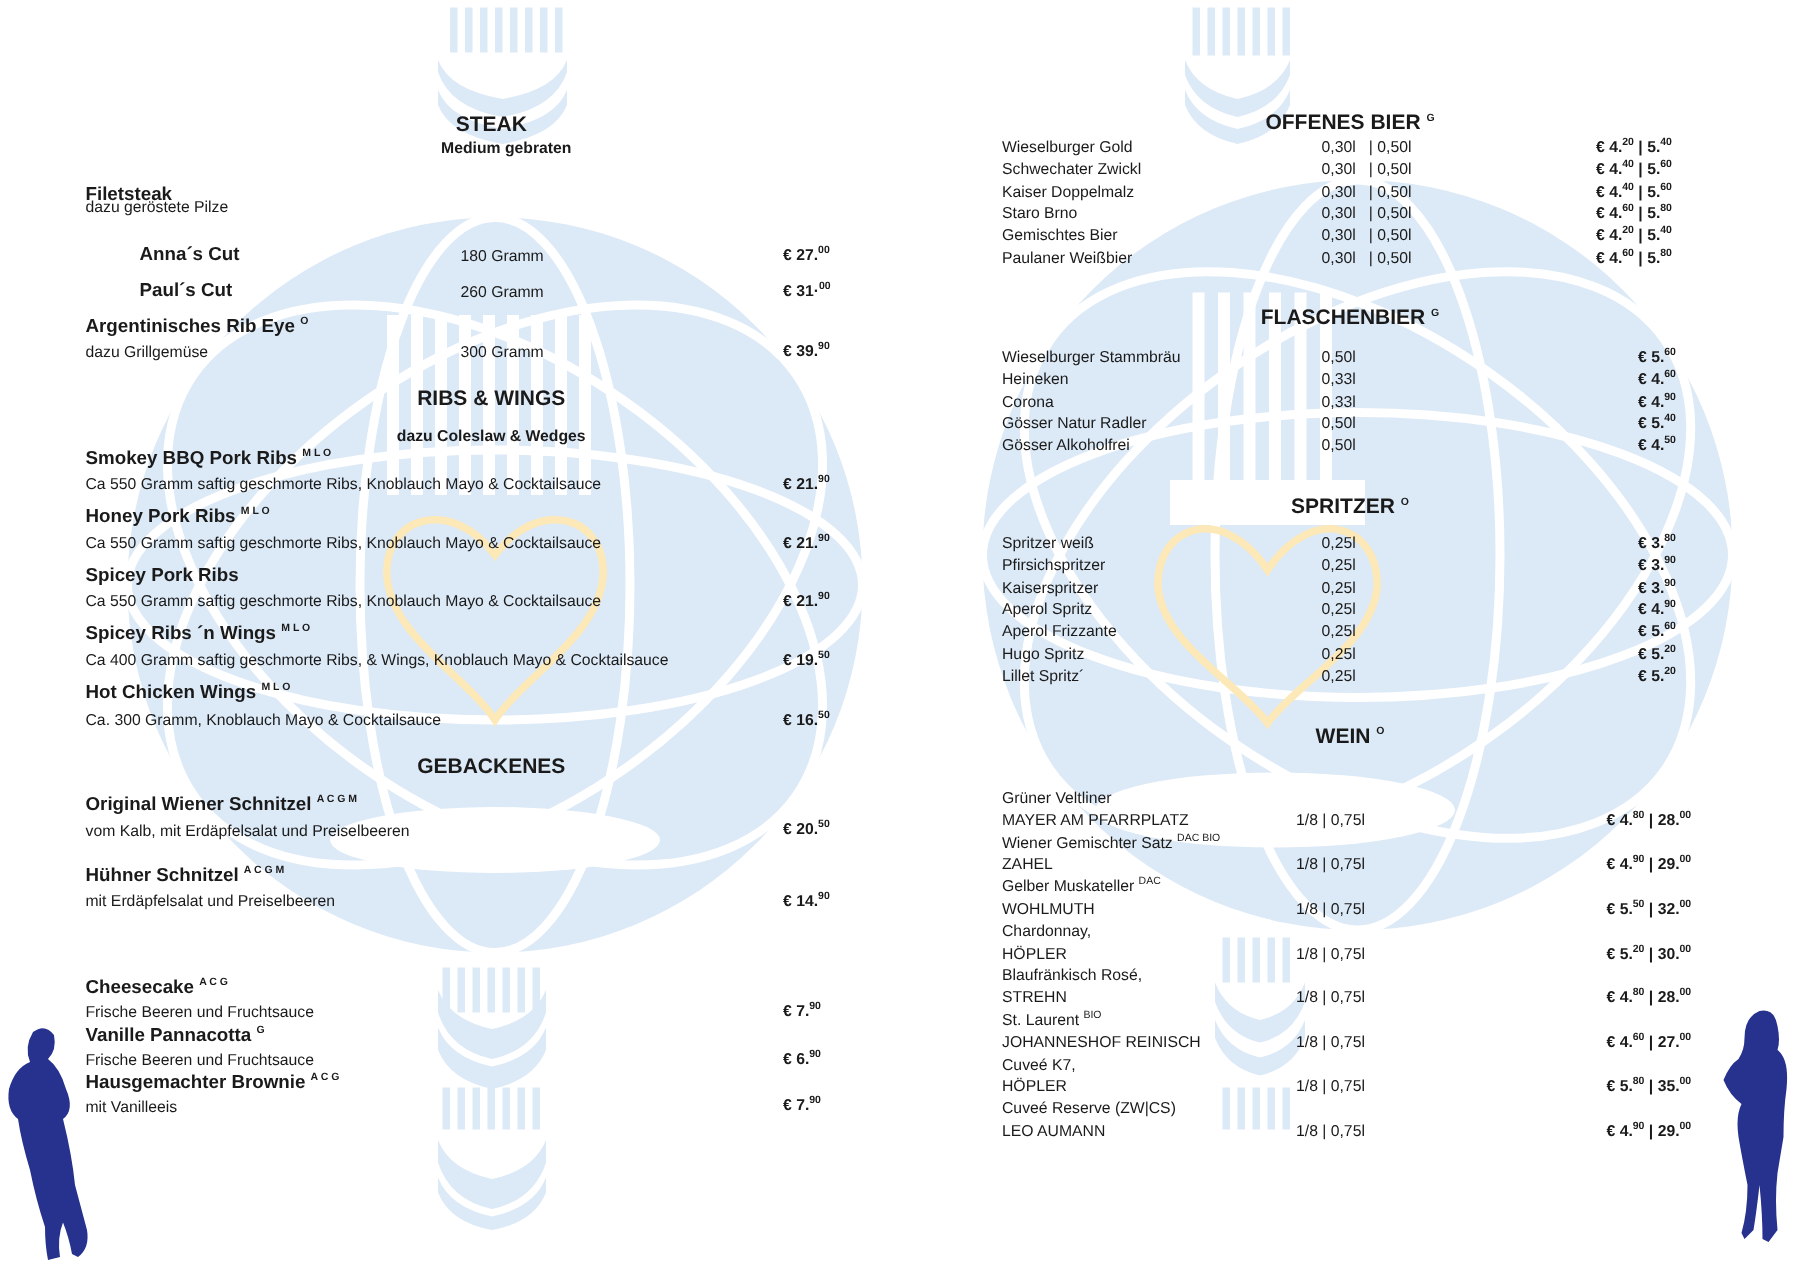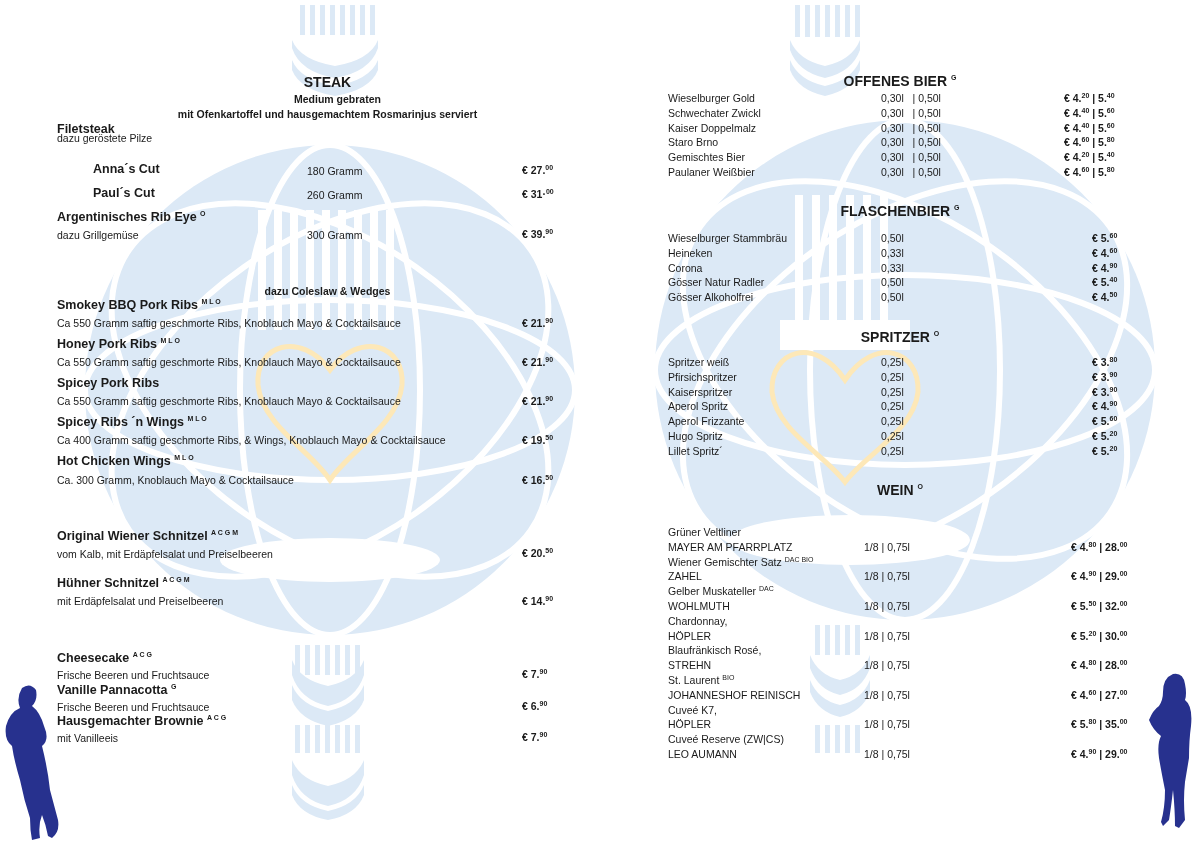--- a/index.html
+++ b/index.html
@@ -75,37 +75,37 @@
         <rect x="335" y="725" width="5" height="28"></rect>
         <rect x="345" y="725" width="5" height="28"></rect>
         <rect x="355" y="725" width="5" height="28"></rect>
       <path d="M292 760 Q300 780 328 786 Q356 780 364 760 L364 775 Q356 800 328 806 Q300 800 292 775Z"></path>
       <path d="M292 785 Q300 805 328 811 Q356 805 364 785 L364 795 Q356 815 328 820 Q300 815 292 795Z"></path>
     </g>
   </svg>
 
   <div class="abs h" style="left:0;width:655px;top:74px;">STEAK</div>
   <div class="abs sub" style="left:0;width:655px;top:93px;padding-left:20px;">Medium gebraten</div>
-  <div class="abs sub" style="left:0;width:655px;top:108px;">mit Ofenkartoffel und hausgemachtem Rosmarinjus serviert</div>
   <div class="abs name" style="left:57px;top:122px;">Filetsteak</div>
   <div class="abs desc" style="left:57px;top:132px;">dazu geröstete Pilze</div>
 
   <div class="abs name" style="left:93px;top:162px;">Anna´s Cut</div>
   <div class="abs desc" style="left:307px;top:165px;">180 Gramm</div>
   <div class="abs price" style="left:522px;top:164px;"><span>€ 27.</span><sup>00</sup></div>
 
   <div class="abs name" style="left:93px;top:186px;">Paul´s Cut</div>
   <div class="abs desc" style="left:307px;top:189px;">260 Gramm</div>
   <div class="abs price" style="left:522px;top:188px;"><span>€ 31·</span><sup>00</sup></div>
 
   <div class="abs name" style="left:57px;top:210px;"><span>Argentinisches Rib Eye</span> <sup>O</sup></div>
   <div class="abs desc" style="left:57px;top:229px;">dazu Grillgemüse</div>
   <div class="abs desc" style="left:307px;top:229px;">300 Gramm</div>
   <div class="abs price" style="left:522px;top:228px;"><span>€ 39.</span><sup>90</sup></div>
 
+  <div class="abs h" style="left:0;width:655px;top:257px;">RIBS &amp; WINGS</div>
   <div class="abs sub" style="left:0;width:655px;top:285px;">dazu Coleslaw &amp; Wedges</div>
 
   <div class="abs name" style="left:57px;top:298px;"><span>Smokey BBQ Pork Ribs</span> <sup>M L O</sup></div>
   <div class="abs desc" style="left:57px;top:317px;">Ca 550 Gramm saftig geschmorte Ribs, Knoblauch Mayo &amp; Cocktailsauce</div>
   <div class="abs price" style="left:522px;top:317px;"><span>€ 21.</span><sup>90</sup></div>
 
   <div class="abs name" style="left:57px;top:337px;"><span>Honey Pork Ribs</span> <sup>M L O</sup></div>
   <div class="abs desc" style="left:57px;top:356px;">Ca 550 Gramm saftig geschmorte Ribs, Knoblauch Mayo &amp; Cocktailsauce</div>
   <div class="abs price" style="left:522px;top:356px;"><span>€ 21.</span><sup>90</sup></div>
 
@@ -114,20 +114,21 @@
   <div class="abs price" style="left:522px;top:395px;"><span>€ 21.</span><sup>90</sup></div>
 
   <div class="abs name" style="left:57px;top:415px;"><span>Spicey Ribs ´n Wings</span> <sup>M L O</sup></div>
   <div class="abs desc" style="left:57px;top:434px;">Ca 400 Gramm saftig geschmorte Ribs, &amp; Wings, Knoblauch Mayo &amp; Cocktailsauce</div>
   <div class="abs price" style="left:522px;top:434px;"><span>€ 19.</span><sup>50</sup></div>
 
   <div class="abs name" style="left:57px;top:454px;"><span>Hot Chicken Wings</span> <sup>M L O</sup></div>
   <div class="abs desc" style="left:57px;top:474px;">Ca. 300 Gramm, Knoblauch Mayo &amp; Cocktailsauce</div>
   <div class="abs price" style="left:522px;top:474px;"><span>€ 16.</span><sup>50</sup></div>
 
+  <div class="abs h" style="left:0;width:655px;top:502px;">GEBACKENES</div>
 
   <div class="abs name" style="left:57px;top:529px;"><span>Original Wiener Schnitzel</span> <sup>A C G M</sup></div>
   <div class="abs desc" style="left:57px;top:548px;">vom Kalb, mit Erdäpfelsalat und Preiselbeeren</div>
   <div class="abs price" style="left:522px;top:547px;"><span>€ 20.</span><sup>50</sup></div>
 
   <div class="abs name" style="left:57px;top:576px;"><span>Hühner Schnitzel</span> <sup>A C G M</sup></div>
   <div class="abs desc" style="left:57px;top:595px;">mit Erdäpfelsalat und Preiselbeeren</div>
   <div class="abs price" style="left:522px;top:595px;"><span>€ 14.</span><sup>90</sup></div>
 
 

